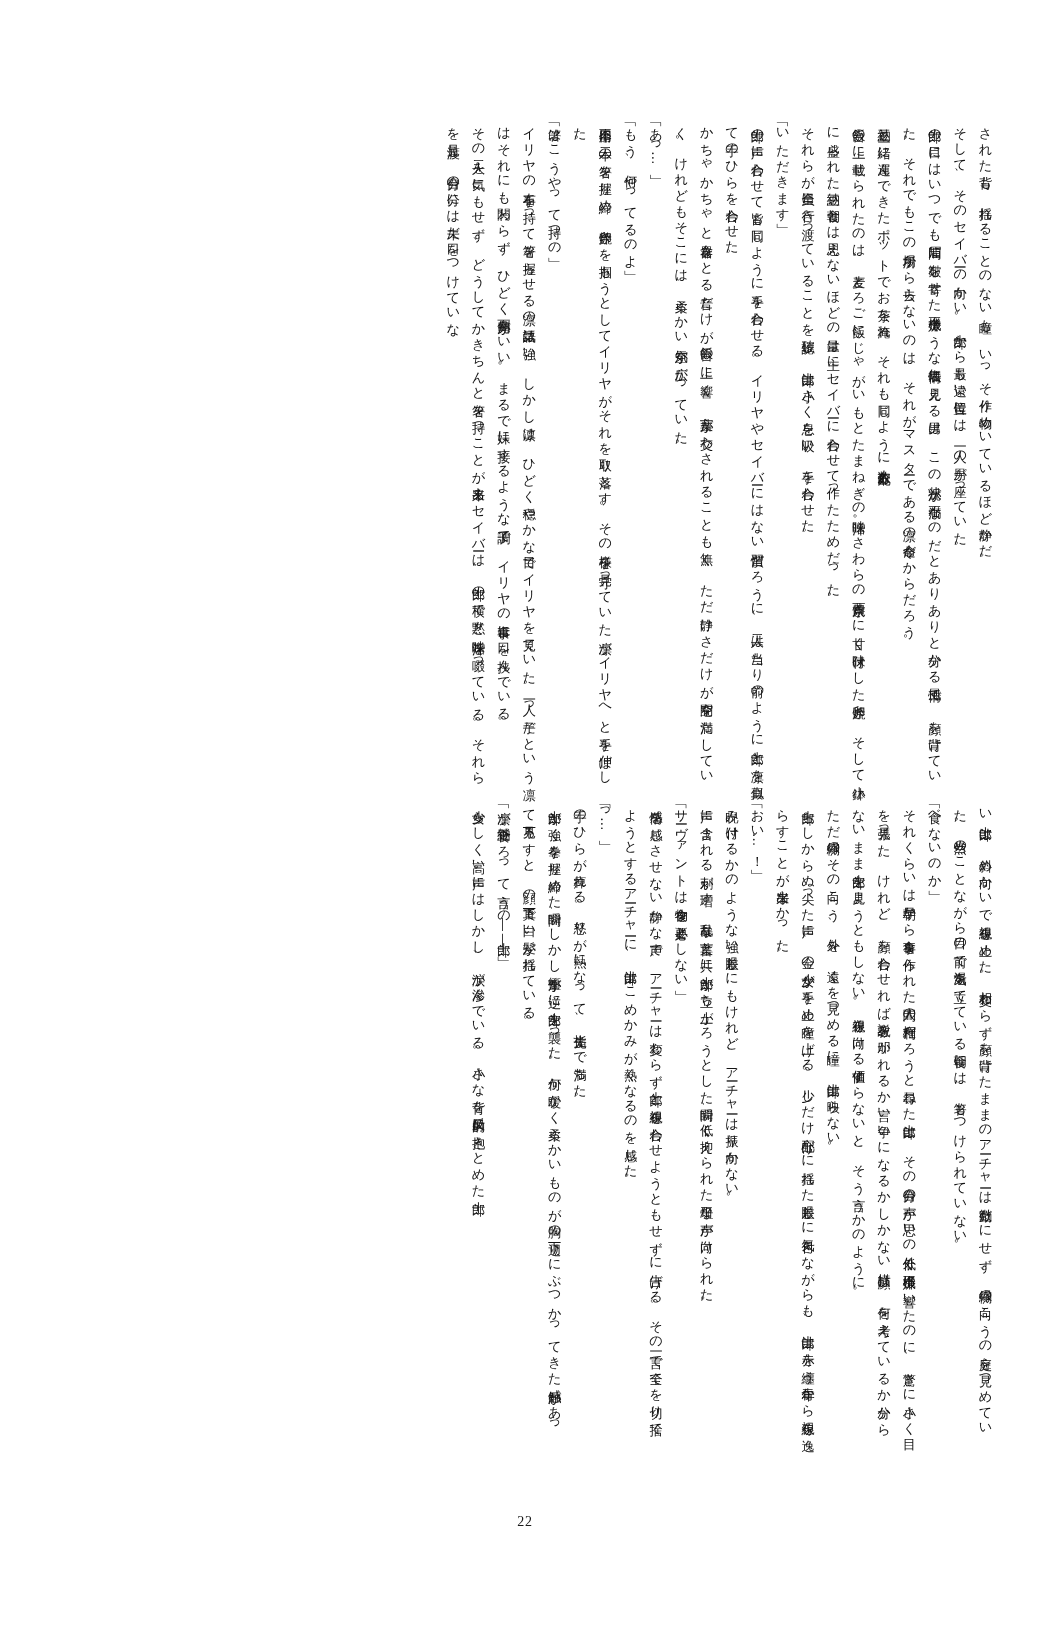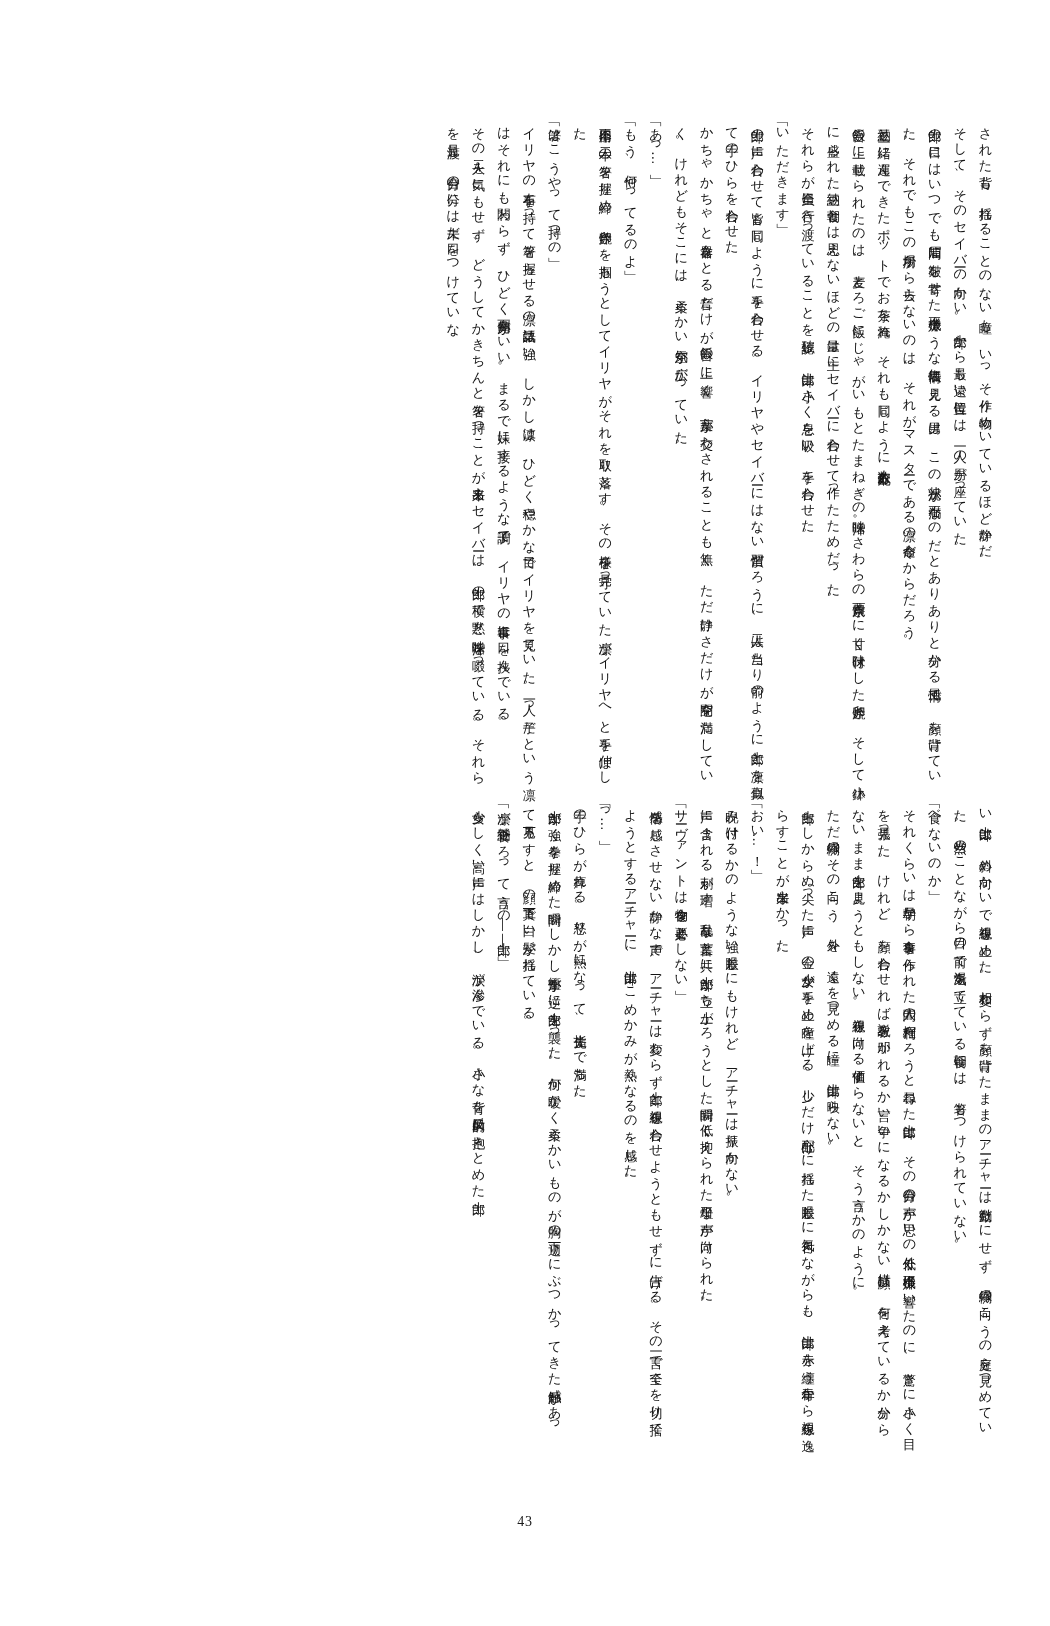--- a/index.html
+++ b/index.html
@@ -88,15 +88,15 @@
 睨み付けるかのような強い眼差しにもけれど、アーチャーは振り向かない。
 声に含まれる刺が増す。乱暴な言葉と共に士郎が立ち上がろうとした瞬間、低く抑えられた平坦な声が向けられた。
 「サーヴァントは食物を必要としない」
 感情を感じさせない静かな声で、アーチャーは変わらず士郎と視線を合わせようともせずに告げる。その一言で全てを切り捨てようとするアーチャーに、士郎はこめかみが熱くなるのを感じた。
 「っ…」
 手のひらが痺れる。怒りが熱になって、指先まで満ちた。
 士郎が強く拳を握り締めた瞬間、しかし衝撃が逆に士郎を襲った。何か暖かく柔らかいものが胸の下辺りにぶつかってきた感触があって見下ろすと、顔の真下で白い髪が揺れている。
 「凛が納豆食べろって言うの―士郎―」
 少女らしく高い声にはしかし、涙が滲んでいる。小さな背を反射的に抱きとめた士郎</div>
 
-  <div class="page-number">43</div>
+  <div class="page-number">22</div>
 
 </div>
 
 </body></html>

